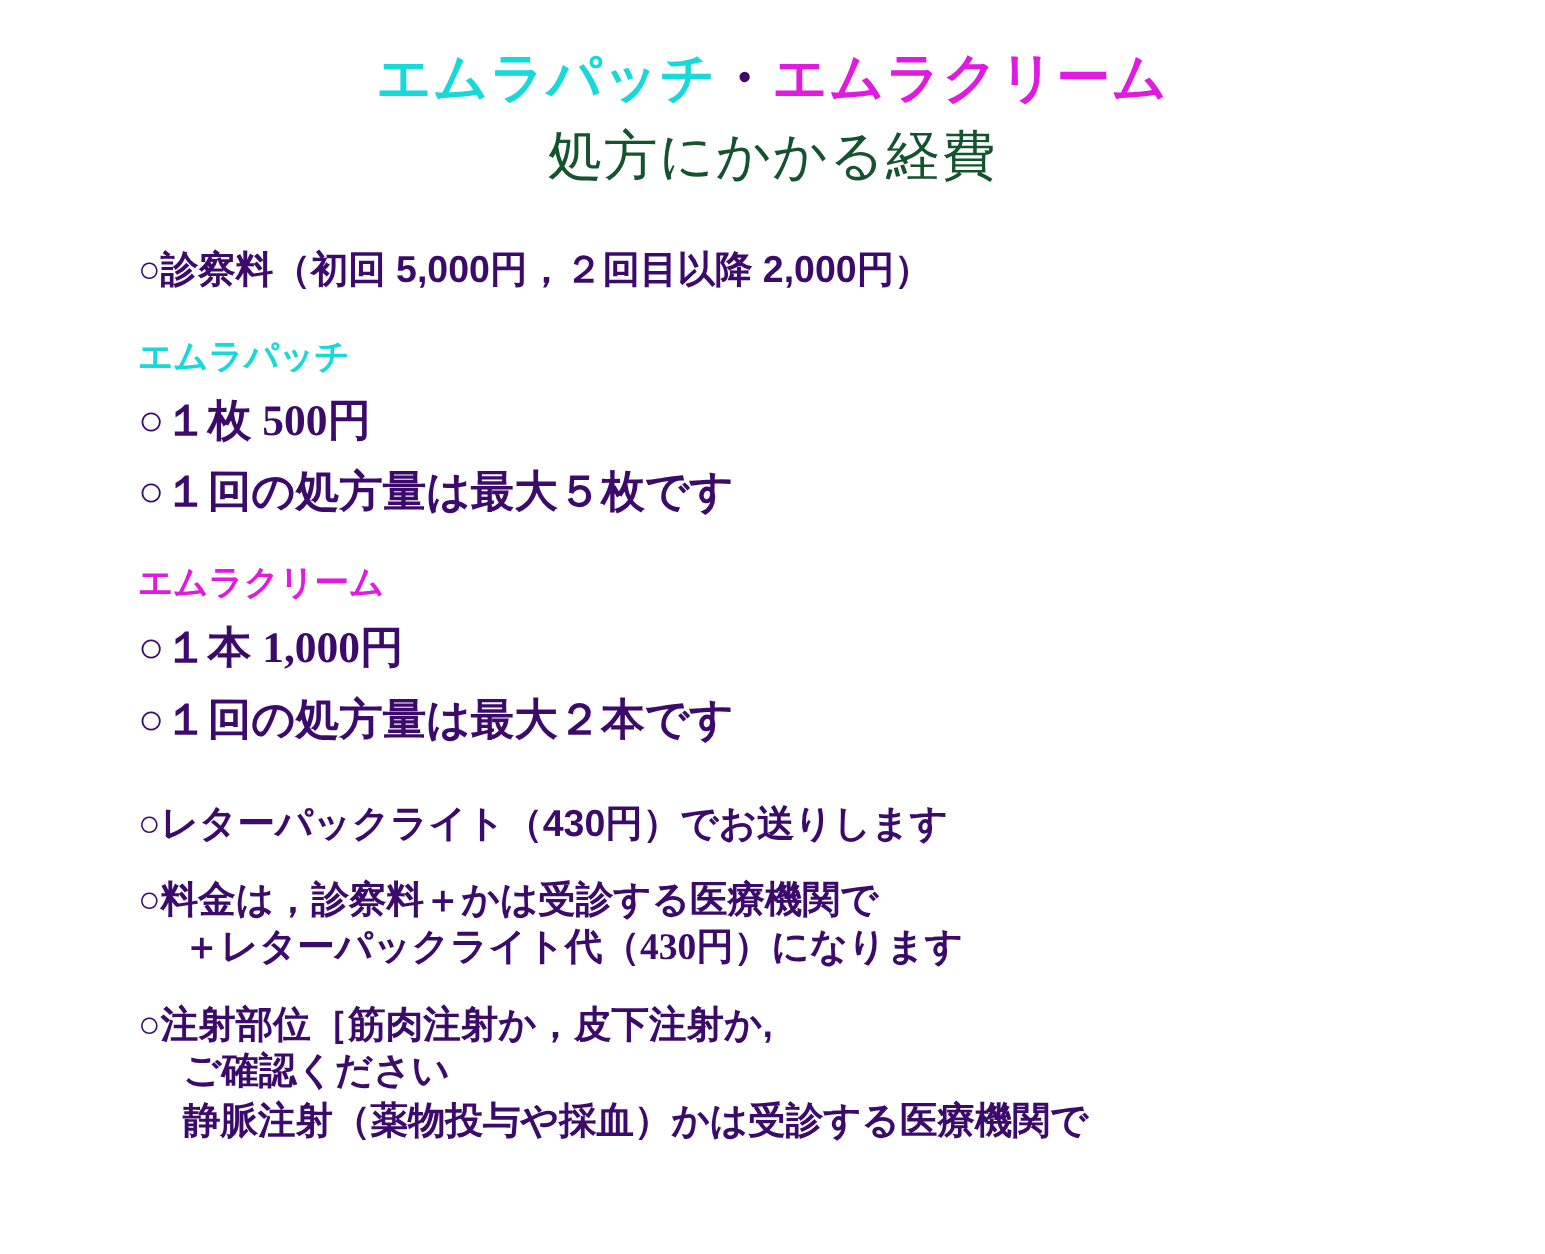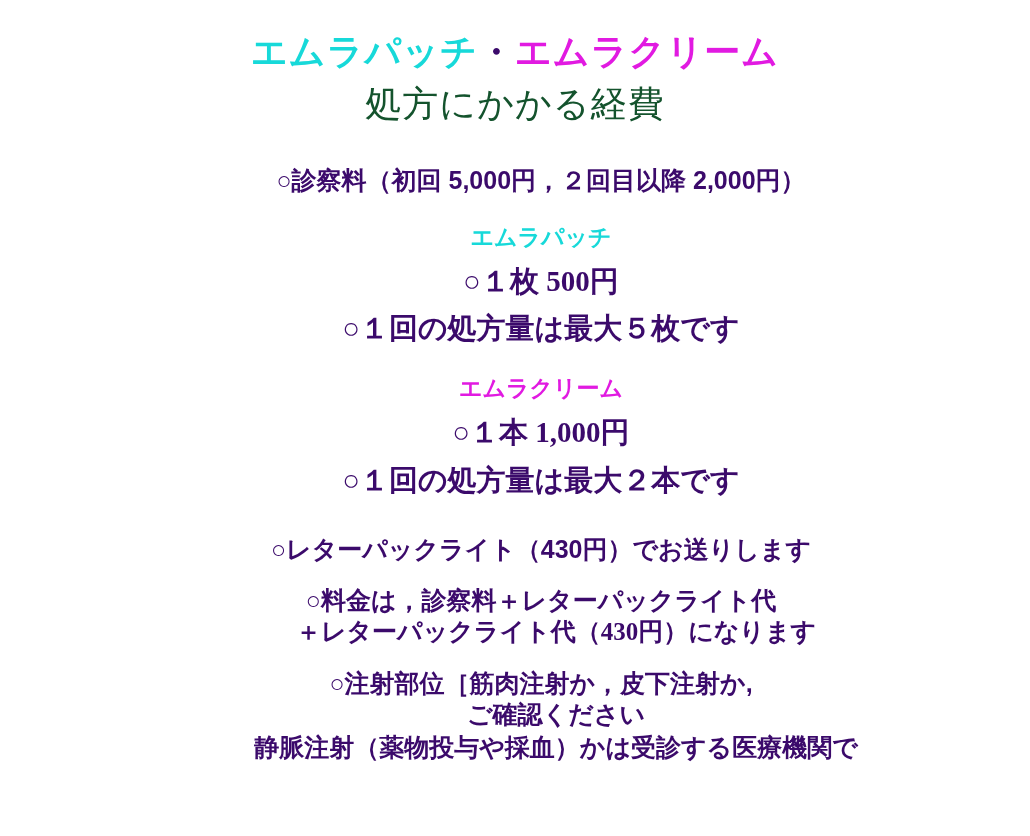--- a/index.html
+++ b/index.html
@@ -43,21 +43,20 @@
   }
   .t-cyan { color: #17d9d9; }
   .t-magenta { color: #e11ae1; }
   .t-dark { color: #3b0a6b; }
 
   
   .content {
     margin-top: 34px;
     padding-left: 92px;
     padding-right: 40px;
-    text-align: center;
   }
   .line {
     font-size: 25px;
     font-weight: bold;
     line-height: 1.30;
     color: #3b0a6b;
     white-space: pre;
   }
   .line.sub {
     font-size: 29px;
@@ -110,21 +109,21 @@
     <div class="line sub">○１本 1,000円</div>
     <div class="gap-xs"></div>
     <div class="line sub">○１回の処方量は最大２本です</div>
 
     <div class="gap-lg"></div>
 
     <div class="line">○レターパックライト（430円）でお送りします</div>
 
     <div class="gap-sm"></div>
 
-    <div class="line">○料金は，診察料＋レターパックライト代</div>
+    <div class="line">○料金は，診察料＋かは受診する医療機関で</div>
     <div class="line indent-1">＋レターパックライト代（430円）になります</div>
 
     <div class="gap-sm"></div>
 
     <div class="line">○注射部位［筋肉注射か，皮下注射か,</div>
     <div class="line indent-1">ご確認ください</div>
     <div class="line indent-1">静脈注射（薬物投与や採血）かは受診する医療機関で</div>
 
   </div>
 </div>

